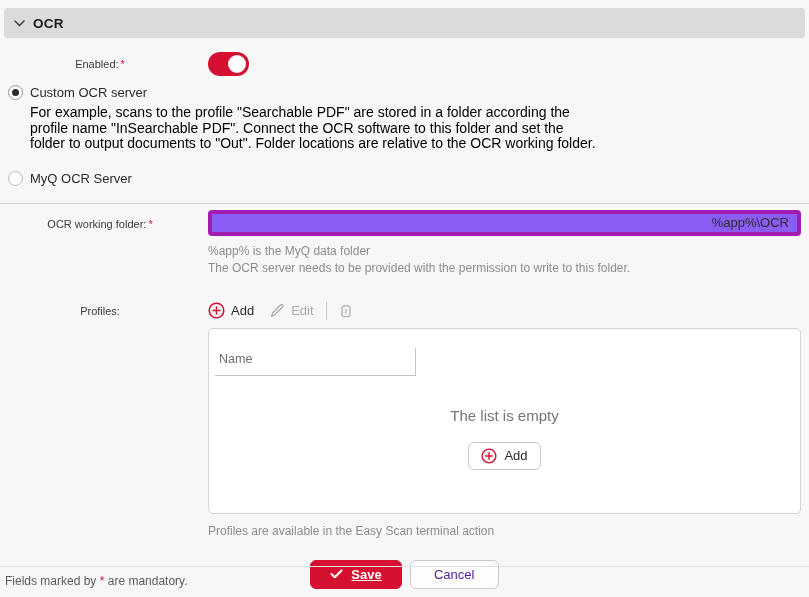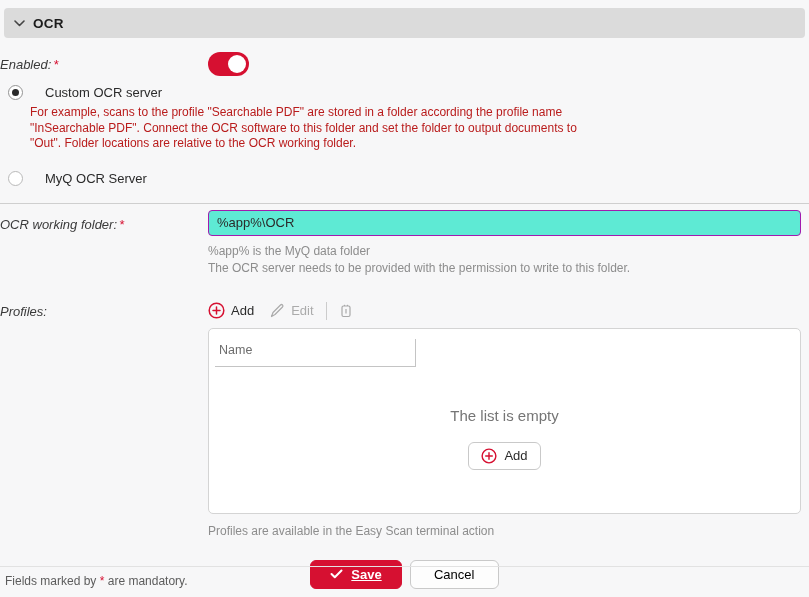--- a/index.html
+++ b/index.html
@@ -23,83 +23,84 @@
     padding:0 10px;
     gap:8px;
   }
   .panel-header .title { font-weight:bold; font-size:13.5px; color:#1b1b1b; letter-spacing:.2px; }
   .chev { display:inline-flex; align-items:center; }
 
   
   .form { margin-top:14px; }
   .row { display:flex; }
   .row .label-cell {
-    width:200px; flex:none; text-align:left;
-    color:#3a3a3a; font-size:13px; line-height:17px;font-style:italic;
+    width:200px; flex:none; text-align:center;
+    color:#3a3a3a; font-size:11px; line-height:17px;
   }
   .row .control-cell { margin-left:8px; flex:1; margin-right:8px; }
   .req { color:#d61031; margin-left:2px; }
 
   .row-enabled { align-items:center; height:24px; }
   .toggle {
     width:41px; height:24px; border-radius:12px;
     background:#d61031; position:relative; cursor:pointer;
   }
   .toggle .knob {
     position:absolute; top:3px; right:3px;
     width:18px; height:18px; border-radius:50%; background:#fff;
   }
 
   .row-servertype { margin-top:9px; }
-  .radio-line { display:flex; align-items:flex-start; gap:22px; }
+  .radio-line { display:flex; align-items:flex-start; gap:7px; }
   .radio {
     width:15px; height:15px; border-radius:50%;
     border:1px solid #949494; background:#fff;
     display:inline-flex; align-items:center; justify-content:center; flex:none;
   }
   .radio.checked::after {
     content:""; width:7px; height:7px; border-radius:50%; background:#2b2b2b;
   }
   .radio.unchecked { border-color:#b9b9b9; }
   .radio-label { color:#2b2b2b; font-size:13px; }
   .radio-help {
     margin:5px 0 0 22px; max-width:572px;
-    color:#b91c1c; font-size:12px; line-height:15.5px;
+    color:#000000; font-size:14px; line-height:15.5px;
   }
   .radio-line.second { margin-top:19px; }
 
   .divider { border-top:1px solid #cfcfcf; margin-top:17px; }
 
   .row-folder { margin-top:6px; }
   .row-folder .label-cell { padding-top:6px; }
   .text-input {
-    width:100%; height:26px; border:1px solid #a21caf; border-radius:4px;
-    background:#5eead4; padding:0 8px; font-family:inherit; font-size:13px; color:#2b2b2b;
+    width:100%; height:26px; border:4px solid #a21caf; border-radius:4px;
+    background:#8b5cf6; padding:0 8px; font-family:inherit; font-size:13px; color:#2b2b2b;
     outline:none;
+    text-align:right;
   }
   .input-help { margin-top:7px; color:#8d8d8d; font-size:12px; line-height:17px; }
 
   .row-profiles { margin-top:23px; }
   .row-profiles .label-cell { padding-top:3px; }
   .toolbar { display:flex; align-items:center; height:22px; }
   .tool-btn { display:inline-flex; align-items:center; gap:6px; cursor:pointer; }
   .tool-btn .txt { font-size:13px; color:#2b2b2b; }
   .tool-btn.disabled { cursor:default; }
   .tool-btn.disabled .txt { color:#ababab; }
   .tool-sep { width:1px; height:18px; background:#cccccc; margin:0 12px; }
   .tool-btn + .tool-btn { margin-left:16px; }
 
   .profiles-table {
     margin-top:6px; height:186px; background:#fff;
     border:1px solid #d4d4d4; border-radius:5px;
     display:flex; flex-direction:column; overflow:hidden;
   }
   .tbl-head { position:relative; height:35px; flex:none; }
   .tbl-col {
-    position:absolute; left:6px; top:4px; width:201px; height:34px;
+    position:absolute; left:6px; top:13px; width:201px; height:34px;
     line-height:34px; padding-left:4px;
     color:#6d6d6d; font-size:12.5px;
     border-bottom:1px solid #c4c4c4;
   }
   .tbl-col::after {
     content:""; position:absolute; right:0; top:6px; width:1px; height:28px; background:#c4c4c4;
   }
   .tbl-body {
     flex:1; display:flex; flex-direction:column;
     align-items:center; justify-content:center; gap:18px;
@@ -116,21 +117,21 @@
   .actions { margin-top:22px; display:flex; justify-content:center; gap:8px; }
   .btn {
     height:29px; border-radius:6px; display:inline-flex; align-items:center;
     justify-content:center; gap:8px; font-family:inherit; font-size:13px; cursor:pointer;
   }
   .btn-save {
     background:#d61031; border:1px solid #d61031; color:#fff;
     font-weight:bold; padding:0 19px; min-width:88px;text-decoration:underline;
   }
   .btn-cancel {
-    background:#fdfdfd; border:1px solid #c9c9c9; color:#000000; padding:0 23px; min-width:89px;
+    background:#fdfdfd; border:1px solid #c9c9c9; color:#4c1d95; padding:0 23px; min-width:89px;
   }
 
   
   .footer {
     position:absolute; left:0; right:0; bottom:0; height:31px;
     border-top:1px solid #e2e2e2;
     padding:7px 0 0 5px;
     font-size:12px; color:#5c5c5c;
   }
   .footer .req { margin:0; }

